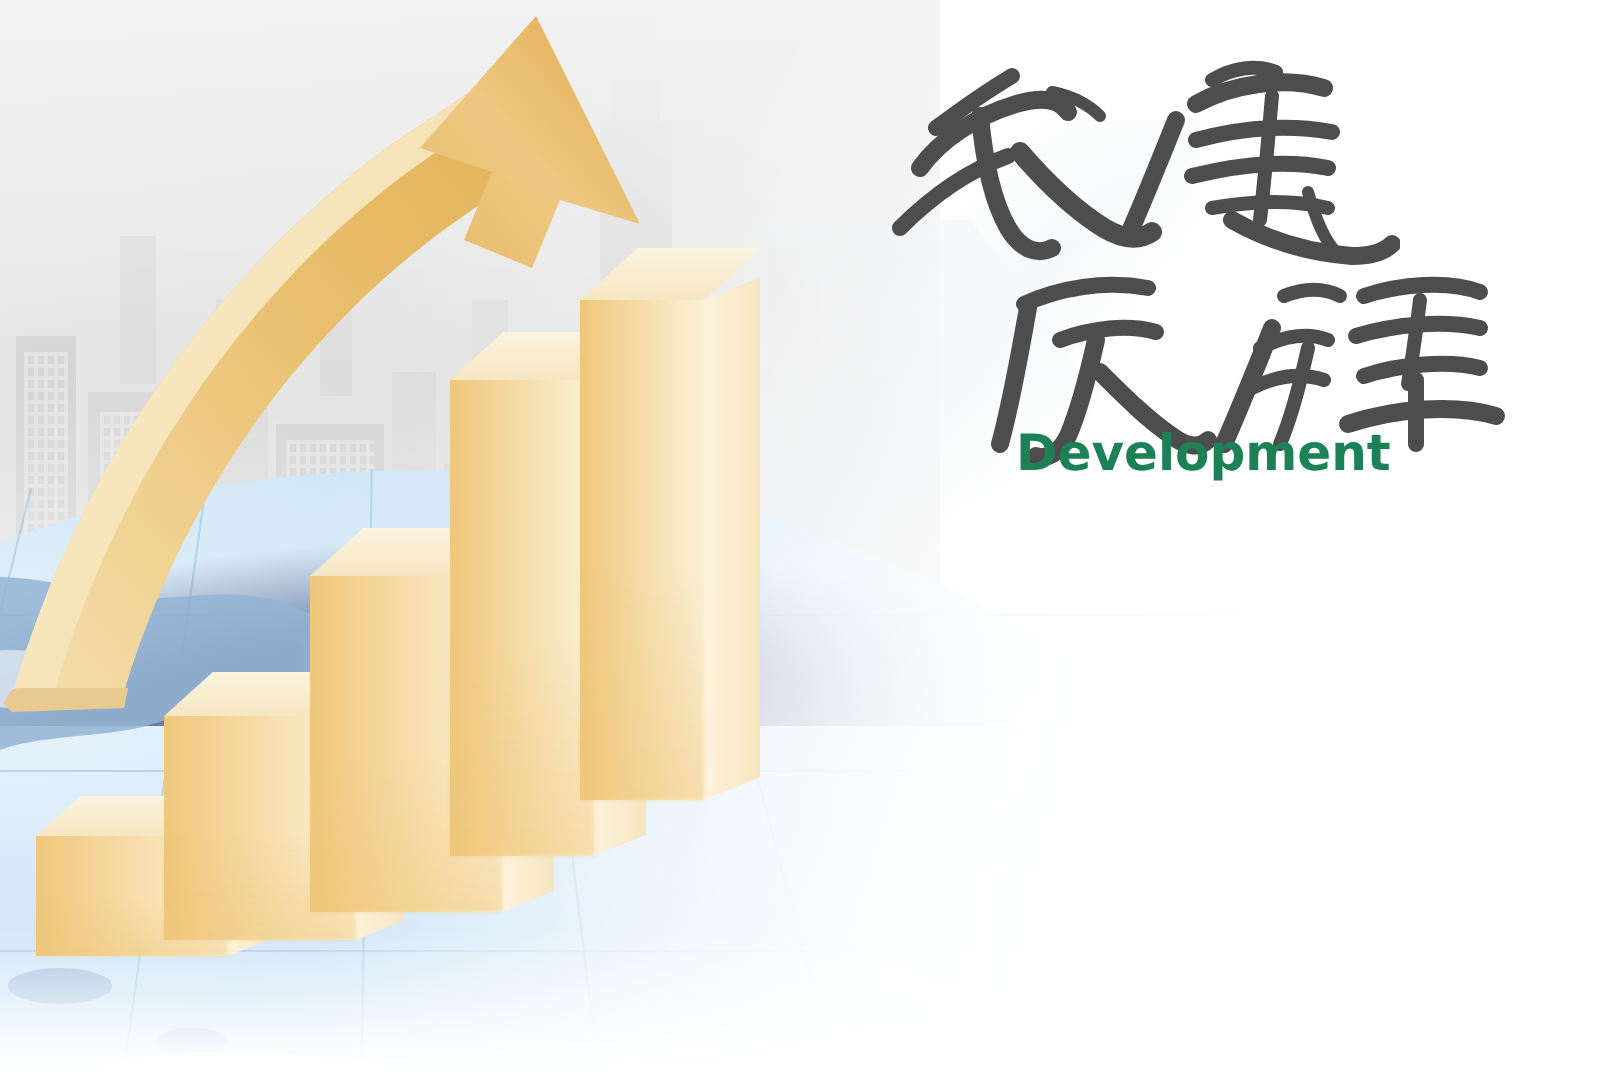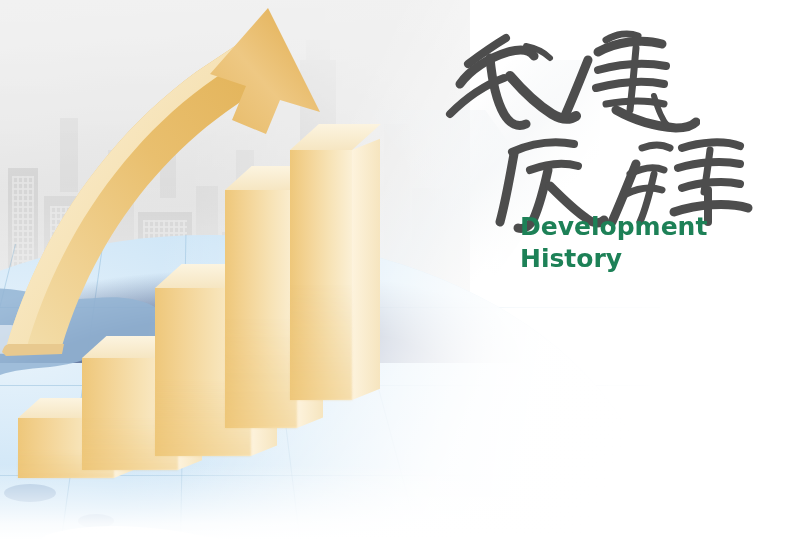--- a/index.html
+++ b/index.html
@@ -69,21 +69,21 @@
     transform:scaleY(-1);transform-origin:top;filter:blur(1px);}
 
   
   #arrow{left:-20px;top:0;width:420px;height:380px;}
 
   
   #title{position:absolute;left:430px;top:18px;width:330px;}
   .cn{display:block;color:#4d4d4d;letter-spacing:.02em;}
   #enBlock{position:absolute;left:508px;top:211px;}
   .en{font-family:"DejaVu Sans","Liberation Sans",sans-serif;font-weight:bold;font-size:25px;
-      line-height:32px;color:#1d8157;white-space:nowrap;margin-left:12px;}
+      line-height:32px;color:#1d8157;white-space:nowrap;}
 </style>
 </head>
 <body>
 
 <div id="stage">
 
   <div class="layer" id="city">
     <div class="sky"></div>
 
     <div class="bld d" style="left:8px;top:168px;width:30px;height:162px;"></div>
@@ -279,16 +279,15 @@
         <path d="M224,20 C222,36 220,50 218,62" stroke-width="7"></path>
         <path d="M196,58 C214,52 238,50 254,54" stroke-width="8"></path>
         <path d="M188,82 C212,74 242,72 262,78" stroke-width="9"></path>
         <path d="M222,60 C222,74 222,84 222,92" stroke-width="8"></path>
       </g>
     </svg>
   </div>
 
   <div id="enBlock">
     <div class="en">Development</div>
-    <div class="en">History</div>
   </div>
 
 </div>
 
 </body></html>

